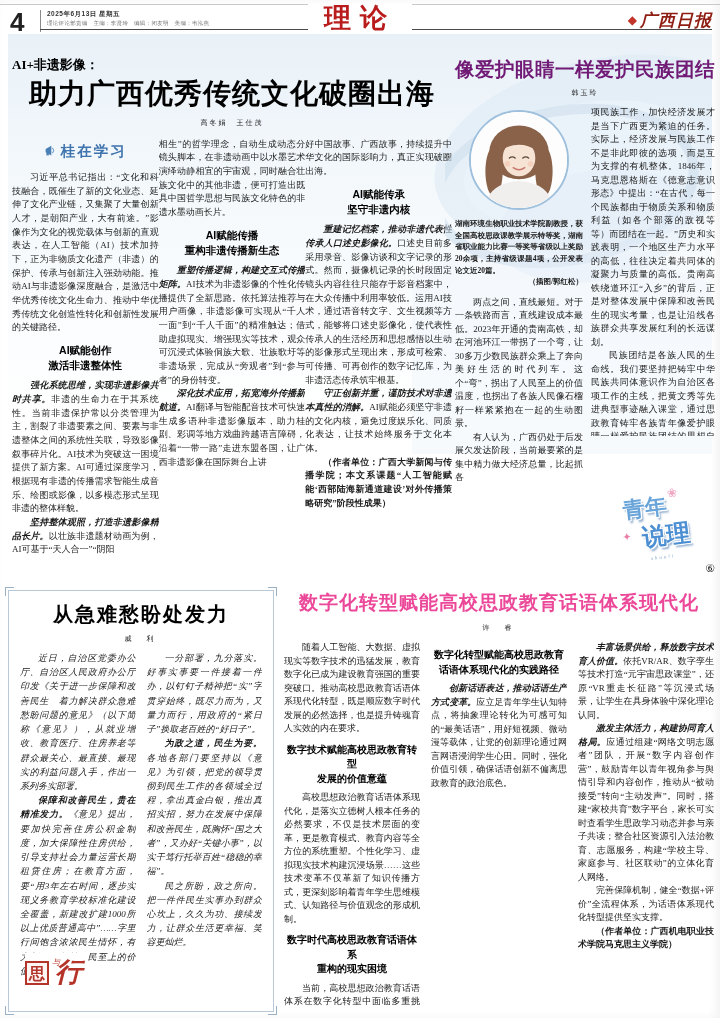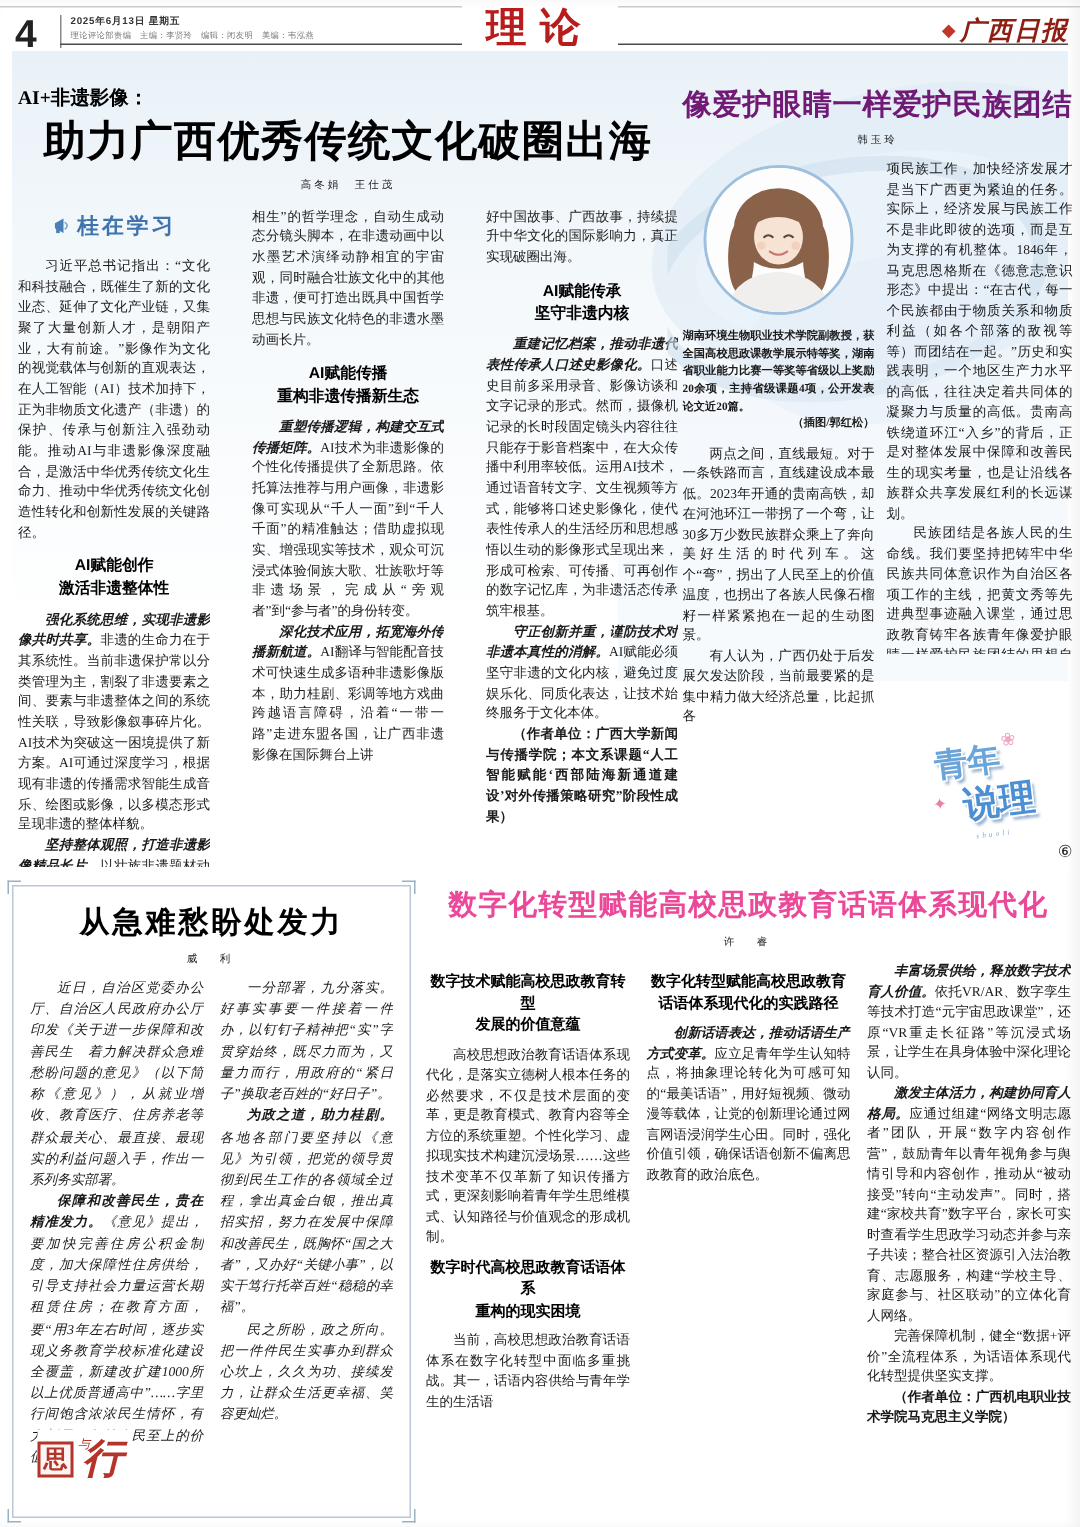--- a/index.html
+++ b/index.html
@@ -27,21 +27,21 @@
   .top-band { position:absolute; left:8px; right:8px; top:34px; height:548px;
     background:linear-gradient(180deg,#e9f1f8 0%,#f3f8fb 25%,#ffffff 70%); }
   .band-deco { position:absolute; right:0; top:0; }
 
   
   .ai { position:absolute; left:12px; top:56px; width:440px; height:526px; }
   .ai-kicker { font-size:13px; font-weight:bold; color:#000; }
   .ai-headline { margin-top:5px; text-align:center; font-family:"Liberation Sans","DejaVu Sans",sans-serif;
     font-size:28px; font-weight:900; letter-spacing:1px; color:#000; line-height:1.1; }
   .ai-byline { margin-top:8px; text-align:center; font-size:7px; color:#222; letter-spacing:2px; }
-  .cols { display:flex; gap:28px; margin-top:10px; }
+  .cols { display:flex; gap:0; margin-top:10px; }
   .col { flex:1; font-size:9px; line-height:1.52; text-align:justify; text-justify:inter-ideograph; color:#1c1c1c; overflow:hidden; }
   .ai .col { height:440px; }
   p.body { text-indent:2em; }
   p.cont { text-indent:0; }
   .lead { font-weight:bold; font-style:italic; }
   .subhead { text-align:center; font-family:"Liberation Sans",sans-serif; font-weight:bold; font-size:10.5px;
     line-height:1.45; margin:8px 0 6px; color:#000; }
   .attribution { font-weight:bold; text-indent:2em; }
   .study-badge { display:flex; align-items:center; justify-content:center; gap:4px; margin:2px 0 9px;
     color:#3f74ae; font-size:14.5px; font-weight:bold; letter-spacing:2px; }
@@ -224,36 +224,37 @@
     <div class="corner br"></div>
     <div class="lv-headline">从急难愁盼处发力</div>
     <div class="lv-byline">威　利</div>
     <div class="lv-cols">
       <div class="lv-col">
         <p class="body">近日，自治区党委办公厅、自治区人民政府办公厅印发《关于进一步保障和改善民生　着力解决群众急难愁盼问题的意见》（以下简称《意见》），从就业增收、教育医疗、住房养老等群众最关心、最直接、最现实的利益问题入手，作出一系列务实部署。</p>
         <p class="body"><span class="lead">保障和改善民生，贵在精准发力。</span><span>《意见》提出，要加快完善住房公积金制度，加大保障性住房供给，引导支持社会力量运营长期租赁住房；在教育方面，要“用3年左右时间，逐步实现义务教育学校标准化建设全覆盖，新建改扩建1000所以上优质普通高中”……字里行间饱含浓浓民生情怀，有力彰显了坚持人民至上的价值追求。</span></p>
       </div>
       <div class="lv-col">
         <p class="body">一分部署，九分落实。好事实事要一件接着一件办，以钉钉子精神把“实”字贯穿始终，既尽力而为，又量力而行，用政府的“紧日子”换取老百姓的“好日子”。</p>
-        <p class="body"><span class="lead">为政之道，助力桂剧。</span><span>各地各部门要坚持以《意见》为引领，把党的领导贯彻到民生工作的各领域全过程，拿出真金白银，推出真招实招，努力在发展中保障和改善民生，既胸怀“国之大者”，又办好“关键小事”，以实干笃行托举百姓“稳稳的幸福”。</span></p>
+        <p class="body"><span class="lead">为政之道，民生为要。</span><span>各地各部门要坚持以《意见》为引领，把党的领导贯彻到民生工作的各领域全过程，拿出真金白银，推出真招实招，努力在发展中保障和改善民生，既胸怀“国之大者”，又办好“关键小事”，以实干笃行托举百姓“稳稳的幸福”。</span></p>
         <p class="body">民之所盼，政之所向。把一件件民生实事办到群众心坎上，久久为功、接续发力，让群众生活更幸福、笑容更灿烂。</p>
       </div>
     </div>
     <div class="seal">
       <span class="seal-square">思</span>
       <span class="seal-yu">与</span>
       <span class="seal-xing">行</span>
     </div>
   </div>
 
   <div class="digital">
     <div class="dg-headline">数字化转型赋能高校思政教育话语体系现代化</div>
     <div class="dg-byline">许　睿</div>
     <div class="dg-cols">
       <div class="dg-col">
+        <p class="body">随着人工智能、大数据、虚拟现实等数字技术的迅猛发展，教育数字化已成为建设教育强国的重要突破口。推动高校思政教育话语体系现代化转型，既是顺应数字时代发展的必然选择，也是提升铸魂育人实效的内在要求。</p>
         <div class="subhead dg-sub">
           <span>数字技术赋能高校思政教育转型</span><br>
           <span>发展的价值意蕴</span>
         </div>
         <p class="body">高校思想政治教育话语体系现代化，是落实立德树人根本任务的必然要求，不仅是技术层面的变革，更是教育模式、教育内容等全方位的系统重塑。个性化学习、虚拟现实技术构建沉浸场景……这些技术变革不仅革新了知识传播方式，更深刻影响着青年学生思维模式、认知路径与价值观念的形成机制。</p>
         <div class="subhead dg-sub">
           <span>数字时代高校思政教育话语体系</span><br>
           <span>重构的现实困境</span>
         </div>
         <p class="body">当前，高校思想政治教育话语体系在数字化转型中面临多重挑战。其一，话语内容供给与青年学生的生活语</p>

